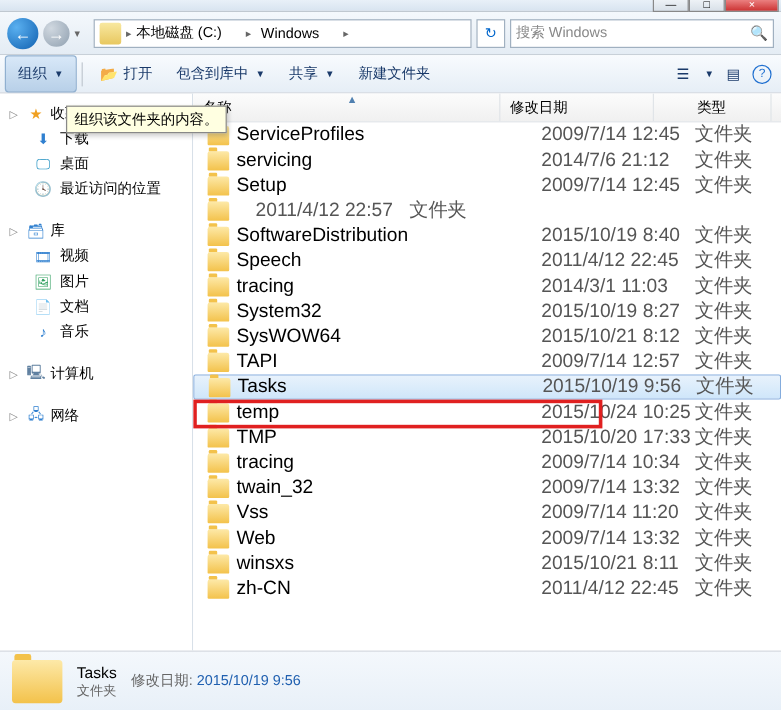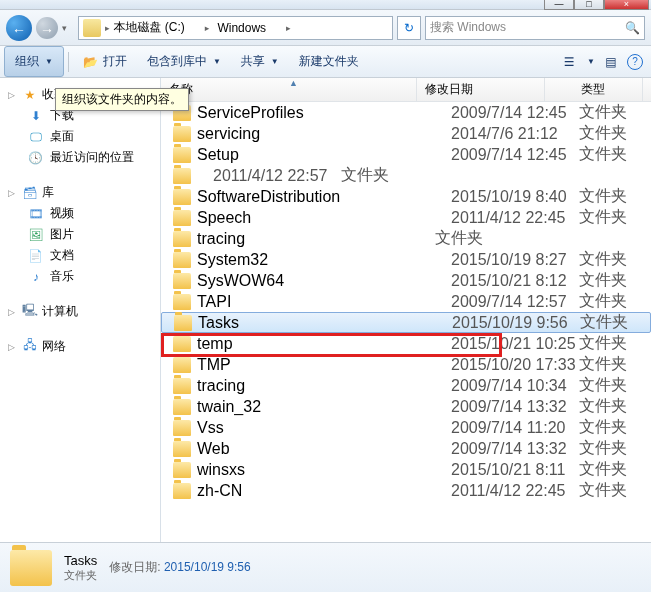--- a/index.html
+++ b/index.html
@@ -264,20 +264,21 @@
           </div>
           <div class="row">
             <span class="folder-ico"></span>
             <span class="c-name">Speech</span>
             <span class="c-date">2011/4/12 22:45</span>
             <span class="c-type">文件夹</span>
           </div>
           <div class="row">
             <span class="folder-ico"></span>
             <span class="c-name">tracing</span>
+            <span class="c-date">2014/3/1 11:03</span>
             <span class="c-type">文件夹</span>
           </div>
           <div class="row">
             <span class="folder-ico"></span>
             <span class="c-name">System32</span>
             <span class="c-date">2015/10/19 8:27</span>
             <span class="c-type">文件夹</span>
           </div>
           <div class="row">
             <span class="folder-ico"></span>
@@ -293,21 +294,21 @@
           </div>
           <div class="row selected">
             <span class="folder-ico"></span>
             <span class="c-name">Tasks</span>
             <span class="c-date">2015/10/19 9:56</span>
             <span class="c-type">文件夹</span>
           </div>
           <div class="row">
             <span class="folder-ico"></span>
             <span class="c-name">temp</span>
-            <span class="c-date">2015/10/21 10:25</span>
+            <span class="c-date">2015/10/24 10:25</span>
             <span class="c-type">文件夹</span>
           </div>
           <div class="row">
             <span class="folder-ico"></span>
             <span class="c-name">TMP</span>
             <span class="c-date">2015/10/20 17:33</span>
             <span class="c-type">文件夹</span>
           </div>
           <div class="row">
             <span class="folder-ico"></span>

